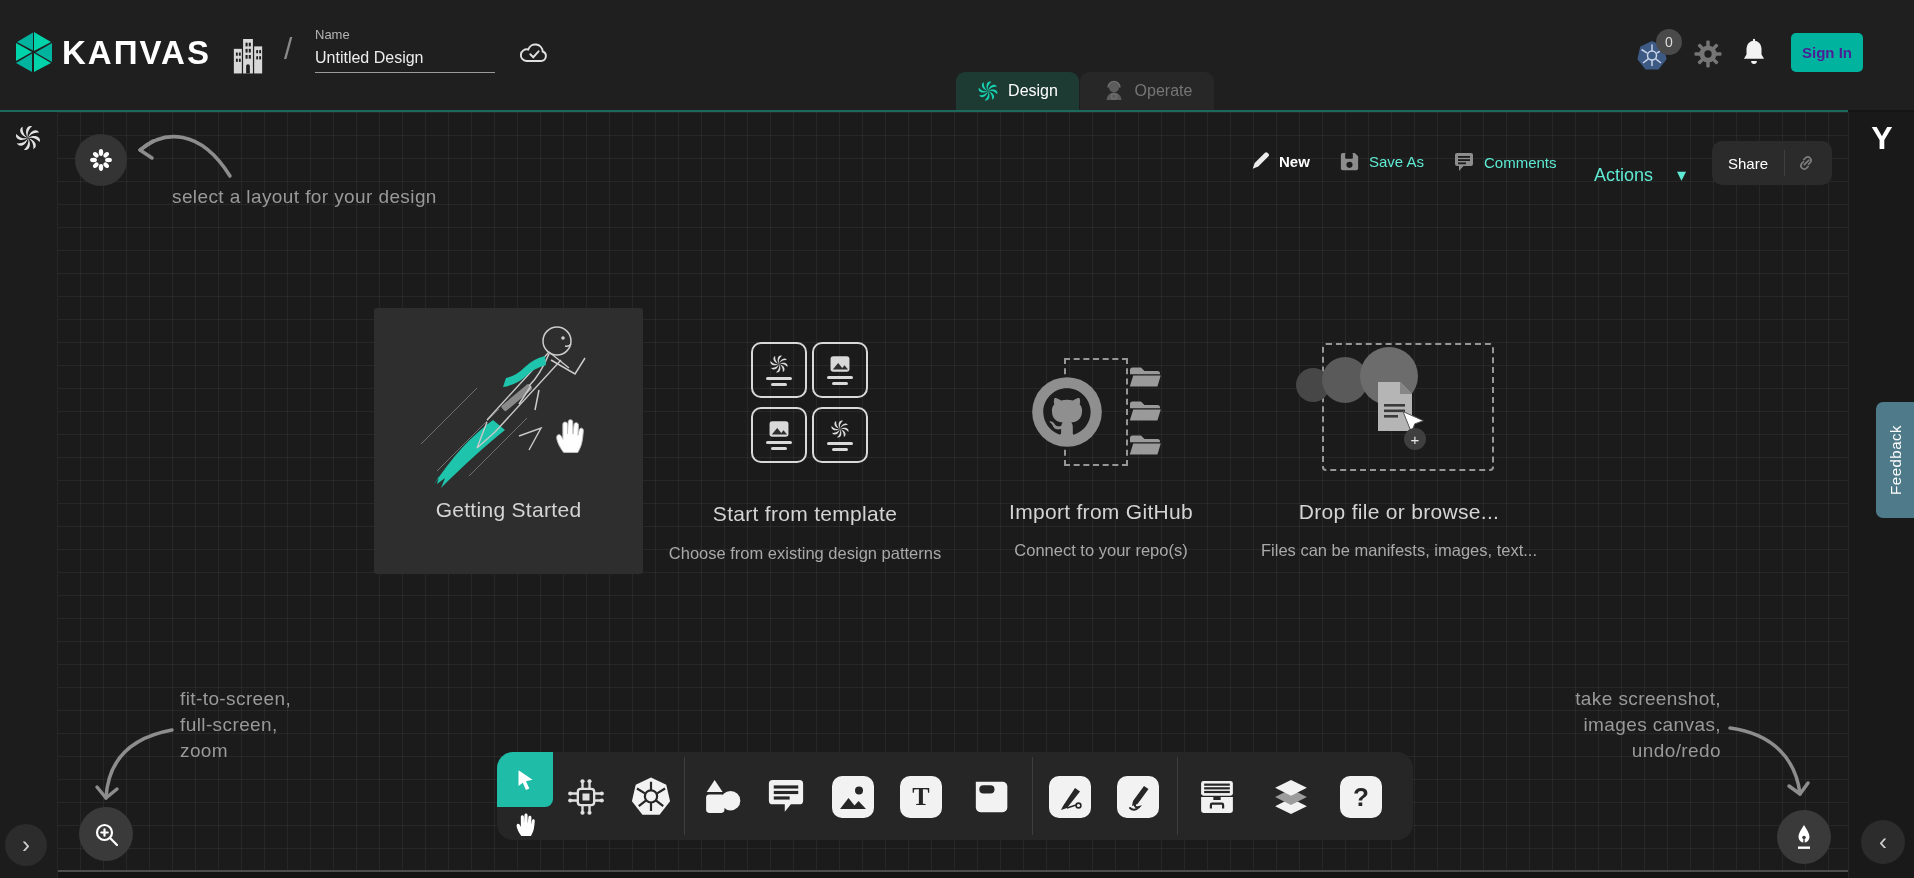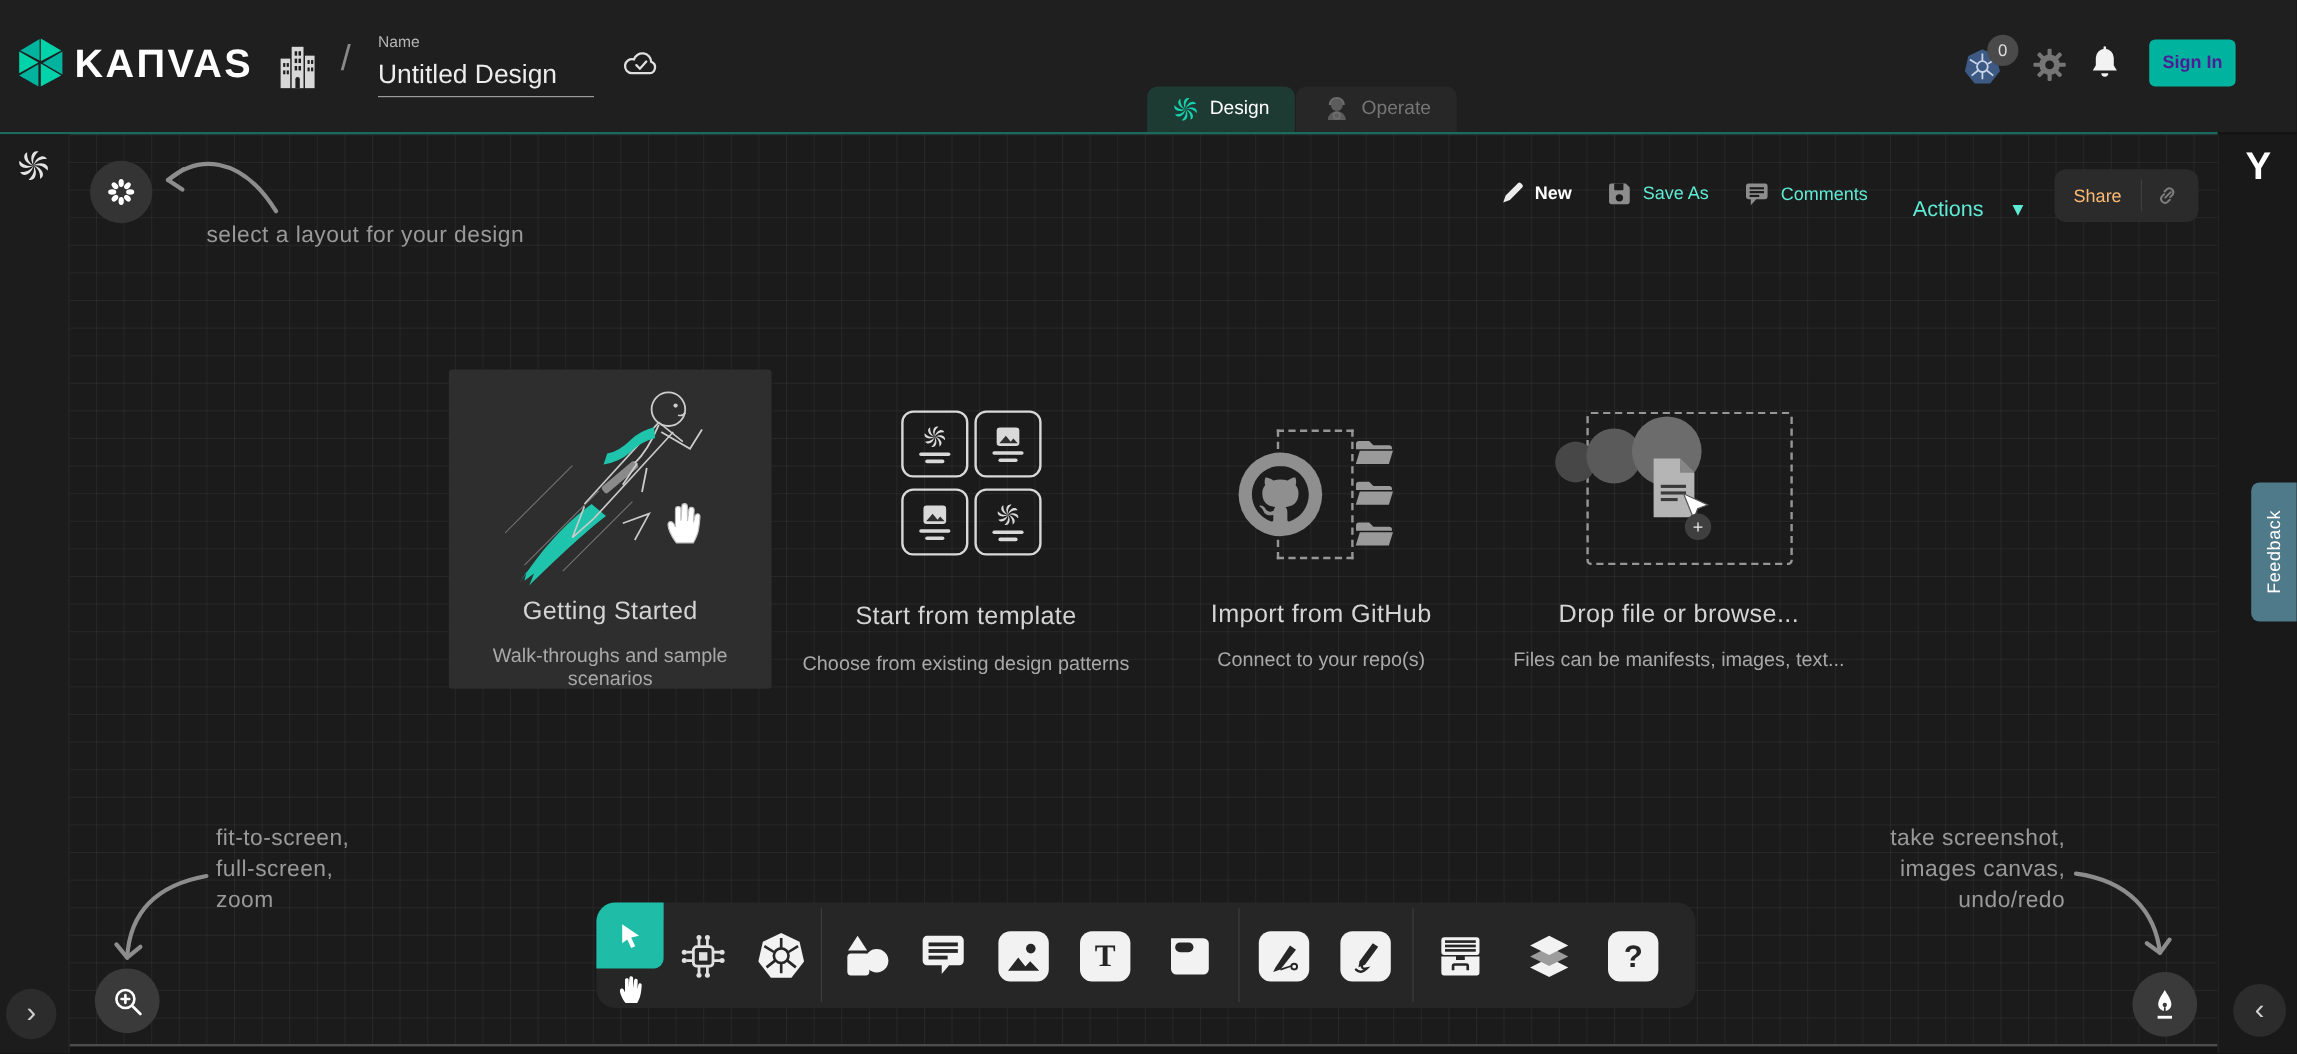--- a/index.html
+++ b/index.html
@@ -5,21 +5,21 @@
   html,body{margin:0;padding:0;background:#141414;}
   body{width:1914px;height:878px;position:relative;overflow:hidden;
        font-family:"Liberation Sans","DejaVu Sans",sans-serif;
        -webkit-font-smoothing:antialiased;color:#ddd;}
   .abs{position:absolute;}
   
   #header{left:0;top:0;width:1914px;height:110px;background:#1f1f1f;}
   .brand-text{font-size:33px;font-weight:700;color:#fff;letter-spacing:2px;}
   .slash{font-size:30px;color:#8a8a8a;font-weight:300;}
   .name-label{font-size:13px;color:#b5b5b5;}
-  .name-value{font-size:22px;color:#ececec;}
+  .name-value{font-size:16px;color:#ececec;}
   .name-underline{width:180px;border-bottom:1px solid #9a9a9a;}
   .hdr-badge{width:26px;height:26px;border-radius:50%;background:#4a4a4a;color:#dedede;
              font-size:14px;display:flex;align-items:center;justify-content:center;}
   .signin{background:#00B39F;color:#4c1d95;font-size:15px;font-weight:700;border:none;
           border-radius:5px;width:72px;height:39px;cursor:pointer;}
   
   .tab{height:38px;display:flex;align-items:center;justify-content:center;gap:9px;
        border-radius:9px 9px 0 0;font-size:16px;}
   .tab-active{background:#1d3b33;color:#fff;}
   .tab-idle{background:#272727;color:#757575;}
@@ -33,21 +33,21 @@
   #left-rail{left:0;top:112px;width:57px;height:766px;background:#1c1c1c;border-right:1px solid #262626;}
   #right-rail{left:1848px;top:112px;width:66px;height:766px;background:#191919;border-left:1px solid #262626;}
   .hint{color:#999;font-size:19px;letter-spacing:.4px;}
   .circle-btn{border-radius:50%;background:#3a3a3a;display:flex;align-items:center;justify-content:center;}
   .chev-btn{border-radius:50%;background:#2c2c2c;color:#cfcfcf;font-size:24px;
             display:flex;align-items:center;justify-content:center;}
   
   .ct-item{display:flex;align-items:center;gap:8px;font-size:15px;color:#5eead4;cursor:pointer;}
   .ct-new{color:#fff;font-weight:700;}
   .share-box{width:120px;height:44px;background:#2b2b2b;border-radius:10px;
-             display:flex;align-items:center;color:#fdba74;font-size:15px;}
+             display:flex;align-items:center;color:#ffffff;font-size:15px;}
   
   .card-title{font-size:21px;color:#d4d4d4;text-align:center;letter-spacing:.3px;}
   .card-sub{font-size:16.5px;color:#a9a9a9;text-align:center;}
   #card1{left:374px;top:308px;width:269px;height:266px;background:#2e2e2e;border-radius:3px;}
   .mini-tile{width:52px;height:52px;border:2.5px solid #d9d9d9;border-radius:10px;
              display:flex;flex-direction:column;align-items:center;justify-content:center;gap:3px;}
   .mini-line{height:3px;background:#d9d9d9;border-radius:2px;}
   .dash-box{border:2px dashed #969696;}
   .drop-circle{border-radius:50%;position:absolute;}
   
@@ -291,21 +291,20 @@
       <circle cx="158" cy="25" r="14"></circle>
       <path d="M150 38 C144 52 138 62 130 70"></path>
       <path d="M152 44 L176 58 L186 42"></path>
       <path d="M132 70 l-12 18 M140 74 l-4 20"></path>
     </g>
     <circle cx="164" cy="22" r="1.8" fill="#cccccc"></circle>
     <path d="M166 30 q4 1 6-2" stroke="#cccccc" stroke-width="1.4" fill="none"></path>
     <path d="M146 40 q-12 3-20 11 q-9 9-19 11 l-3 9 q13-2 22-10 q9-9 21-12 z" fill="#1EC4AB"></path>
   </svg>
   <div class="abs card-title" style="left:0;top:190px;width:269px">Getting Started</div>
-  <div class="abs card-sub" style="left:0;top:230px;width:269px">Walk-throughs and sample scenarios</div>
 </div>
 <svg class="abs" style="left:550px;top:410px" width="38" height="44" viewBox="0 0 24 28">
   <path fill="#ffffff" stroke="#c0c0c0" stroke-width=".6" d="M8.6 27 c-2.6-3.2-5-8.4-4.3-10.4 .5-1.3 2.2-1.2 2.9.2 l.9 1.8 V9.2 c0-2 2.9-2 2.9 0 v6 l.5-7.6 c.1-2 2.9-1.9 2.9.1 l.1 7.7 .7-6 c.2-1.9 2.9-1.7 2.8.3 l-.3 6.4 .8-3.4 c.5-1.8 2.8-1.4 2.6.5 -.2 3-.6 7.2-1.5 9.5 -.9 2.4-2 4.3-2 4.3 z"></path>
 </svg>
 
 <div class="abs" style="left:751px;top:342px;display:grid;grid-template-columns:52px 52px;gap:9px">
   <div class="mini-tile">
     <svg width="20" height="20" style="color:#d9d9d9">
         <use href="#i-spiral"></use>
       </svg>

